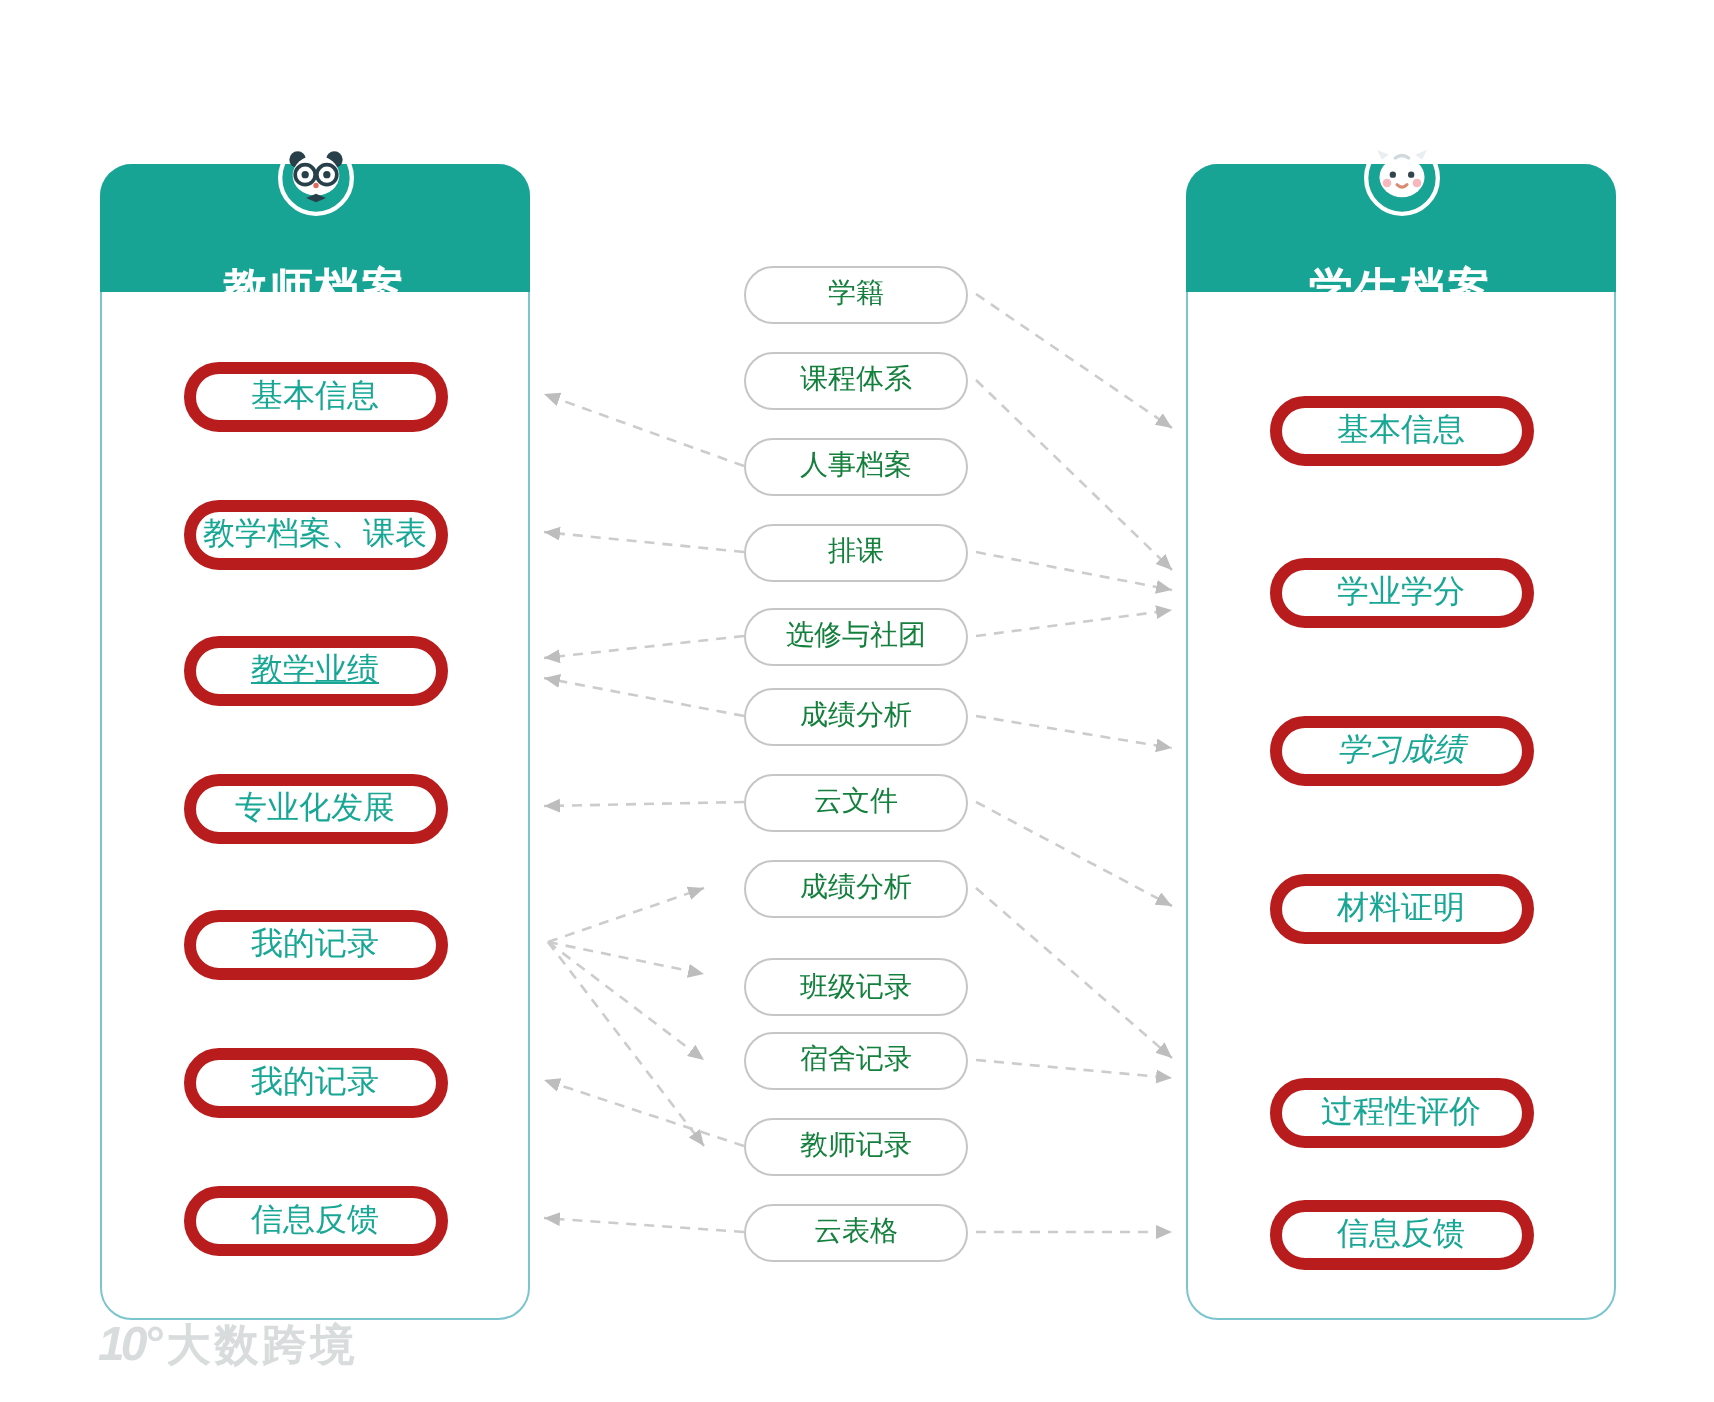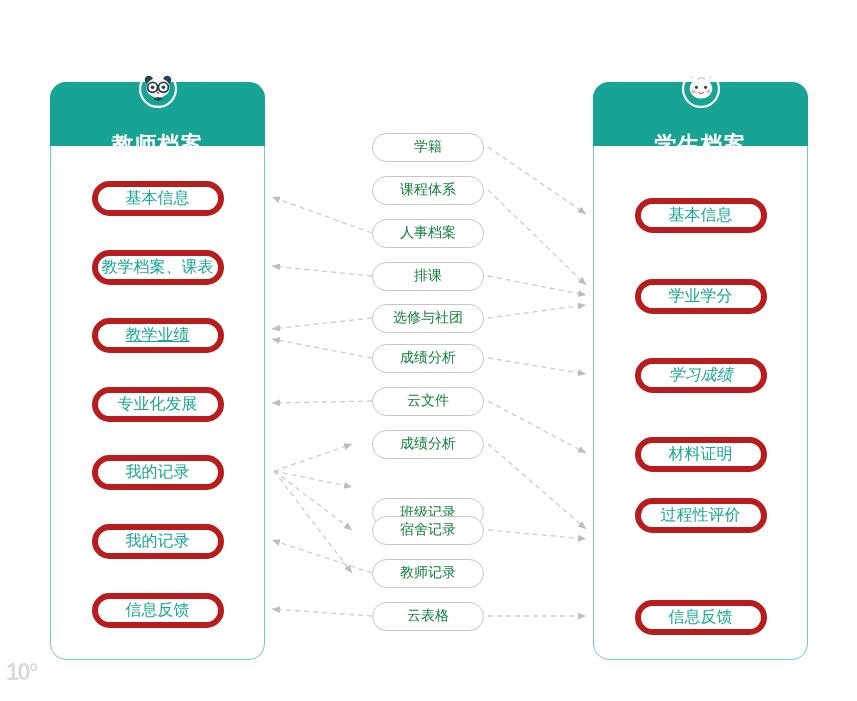--- a/index.html
+++ b/index.html
@@ -14,21 +14,21 @@
   .mascot{width:40px;height:40px;flex:0 0 auto;}
   .pill{position:absolute;left:50%;transform:translateX(-50%);box-sizing:border-box;
         display:flex;align-items:center;justify-content:center;background:#ffffff;}
   .side-pill{width:132px;height:35px;border:6px solid #b91c1c;border-radius:18px;
         color:#19a795;font-size:16px;font-weight:500;white-space:nowrap;}
   .mid-pill{position:absolute;width:112px;height:29px;border:1px solid #c6c6c6;border-radius:15px;
         color:#15803d;font-size:14px;display:flex;align-items:center;justify-content:center;
         background:#ffffff;box-sizing:border-box;white-space:nowrap;}
   .watermark{position:absolute;left:6px;top:658px;display:flex;align-items:baseline;gap:4px;
         color:rgba(130,140,140,0.30);font-weight:700;}
-  .watermark .wm-logo{font-size:24px;letter-spacing:-2px;}
+  .watermark .wm-logo{font-size:24px;font-style:italic;letter-spacing:-2px;margin-left:43px;}
   .watermark .wm-text{font-size:22px;letter-spacing:2px;}
 </style>
 </head>
 <body>
 
 <div class="stage">
 
   <svg class="arrow-layer" id="arrow-layer" viewBox="0 0 857 701" xmlns="http://www.w3.org/2000/svg">
     <defs>
       <marker id="arrhead" markerWidth="9" markerHeight="8" refX="8" refY="3.5" orient="auto" markerUnits="userSpaceOnUse">
@@ -88,21 +88,21 @@
 
   <div id="mid-pills">
       <div class="mid-pill" style="left: 372px; top: 132.5px;">学籍</div>
       <div class="mid-pill" style="left: 372px; top: 175.5px;">课程体系</div>
       <div class="mid-pill" style="left: 372px; top: 218.5px;">人事档案</div>
       <div class="mid-pill" style="left: 372px; top: 261.5px;">排课</div>
       <div class="mid-pill" style="left: 372px; top: 303.5px;">选修与社团</div>
       <div class="mid-pill" style="left: 372px; top: 343.5px;">成绩分析</div>
       <div class="mid-pill" style="left: 372px; top: 386.5px;">云文件</div>
       <div class="mid-pill" style="left: 372px; top: 429.5px;">成绩分析</div>
-      <div class="mid-pill" style="left: 372px; top: 498px; text-decoration: underline;">班级记录</div>
+      <div class="mid-pill" style="left: 372px; top: 479px;">班级记录</div>
       <div class="mid-pill" style="left: 372px; top: 515.5px;">宿舍记录</div>
       <div class="mid-pill" style="left: 372px; top: 558.5px; text-align: right;">教师记录</div>
       <div class="mid-pill" style="left: 372px; top: 601.5px;">云表格</div>
     </div>
 
   <section class="panel" style="left:593px;">
     <div class="hdr">
       <svg class="mascot" viewBox="0 0 48 48">
         <circle cx="24" cy="24" r="21.5" fill="none" stroke="#ffffff" stroke-width="2.6"></circle>
         <path d="M12 13 L9 7 L16 10 Z" fill="#e9eef0"></path>
@@ -115,22 +115,23 @@
         <circle cx="33" cy="27" r="2.6" fill="#f6b8bc"></circle>
         <path d="M21 28 q3 3 6 0" fill="none" stroke="#d98c72" stroke-width="1.8" stroke-linecap="round"></path>
       </svg>
       <h1>学生档案</h1>
     </div>
     <div id="right-pills">
         <div class="pill side-pill" style="top: 114.5px;">基本信息</div>
         <div class="pill side-pill" style="top: 195.5px;">学业学分</div>
         <div class="pill side-pill" style="top: 274.5px; font-style: italic;">学习成绩</div>
         <div class="pill side-pill" style="top: 353.5px;">材料证明</div>
-        <div class="pill side-pill" style="top: 415px;">过程性评价</div>
+        <div class="pill side-pill" style="top: 456px;">过程性评价</div>
         <div class="pill side-pill" style="top: 516.5px;">信息反馈</div>
       </div>
   </section>
 
   <div class="watermark">
     <span class="wm-logo">10°</span>
+    <span class="wm-text">大数跨境</span>
   </div>
 
 </div>
 
 </body></html>

